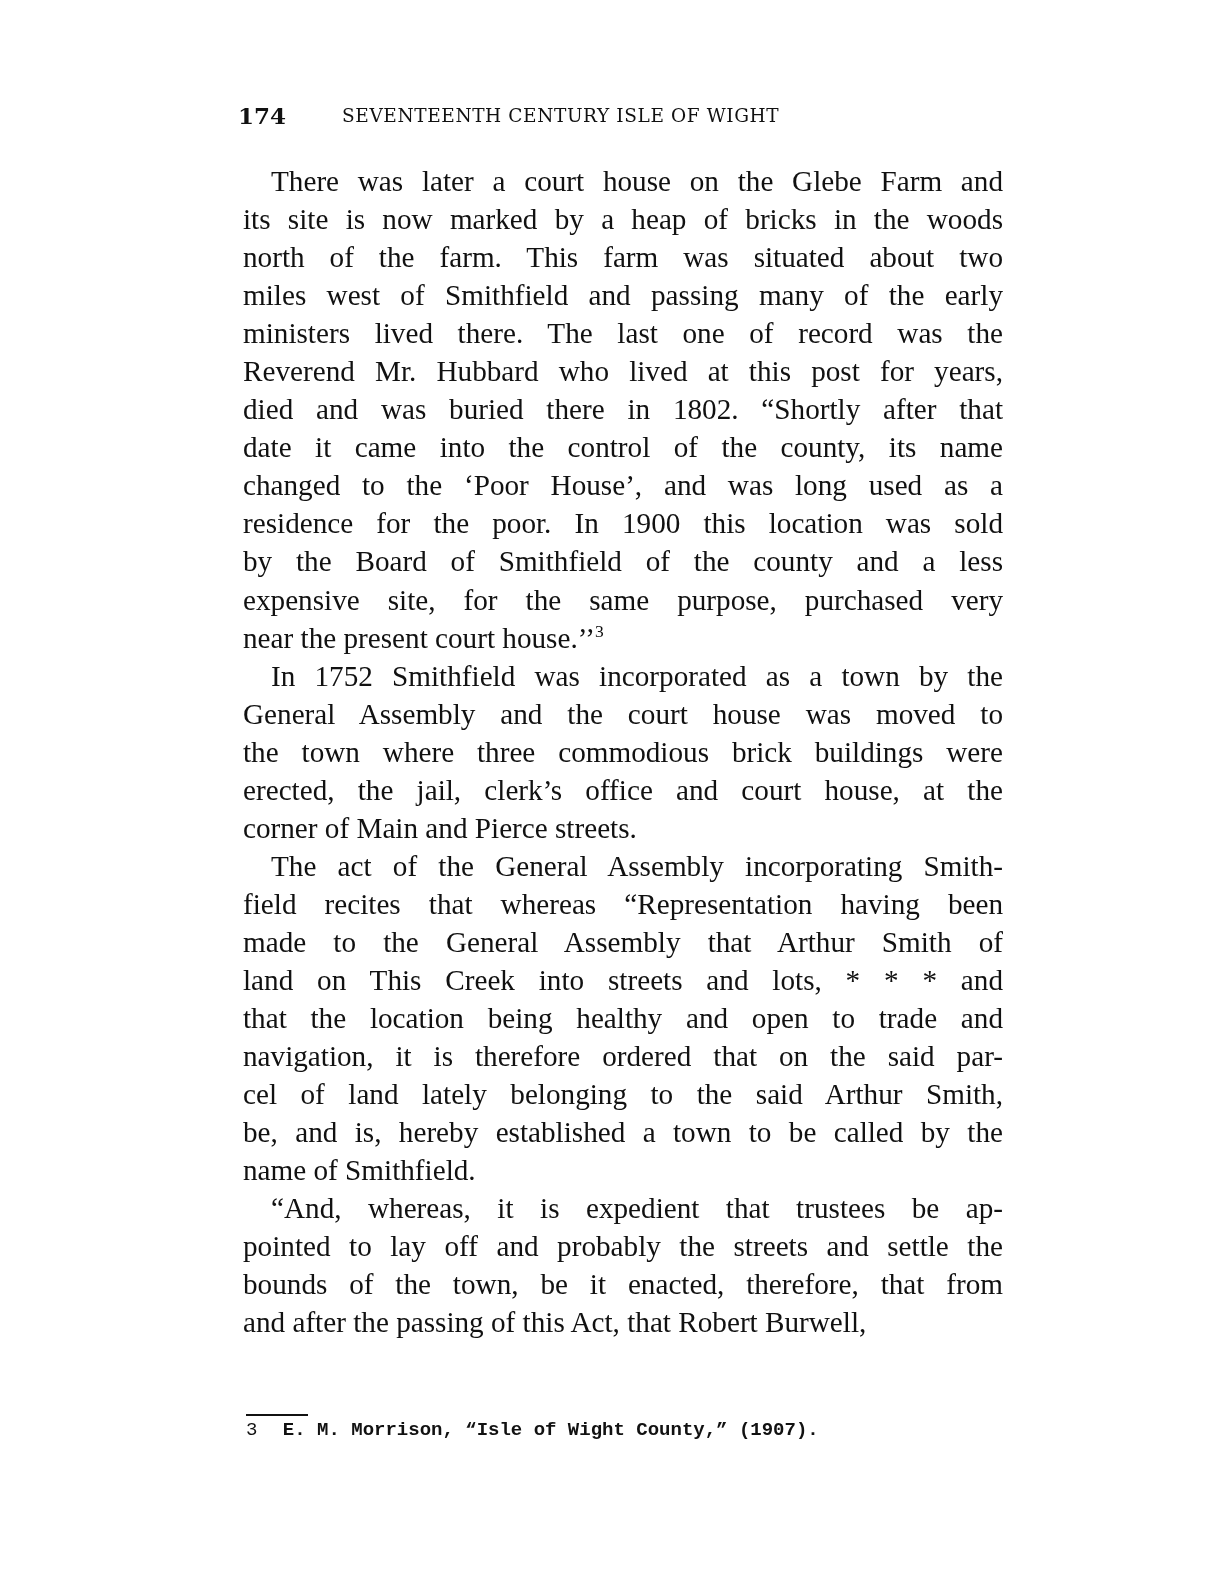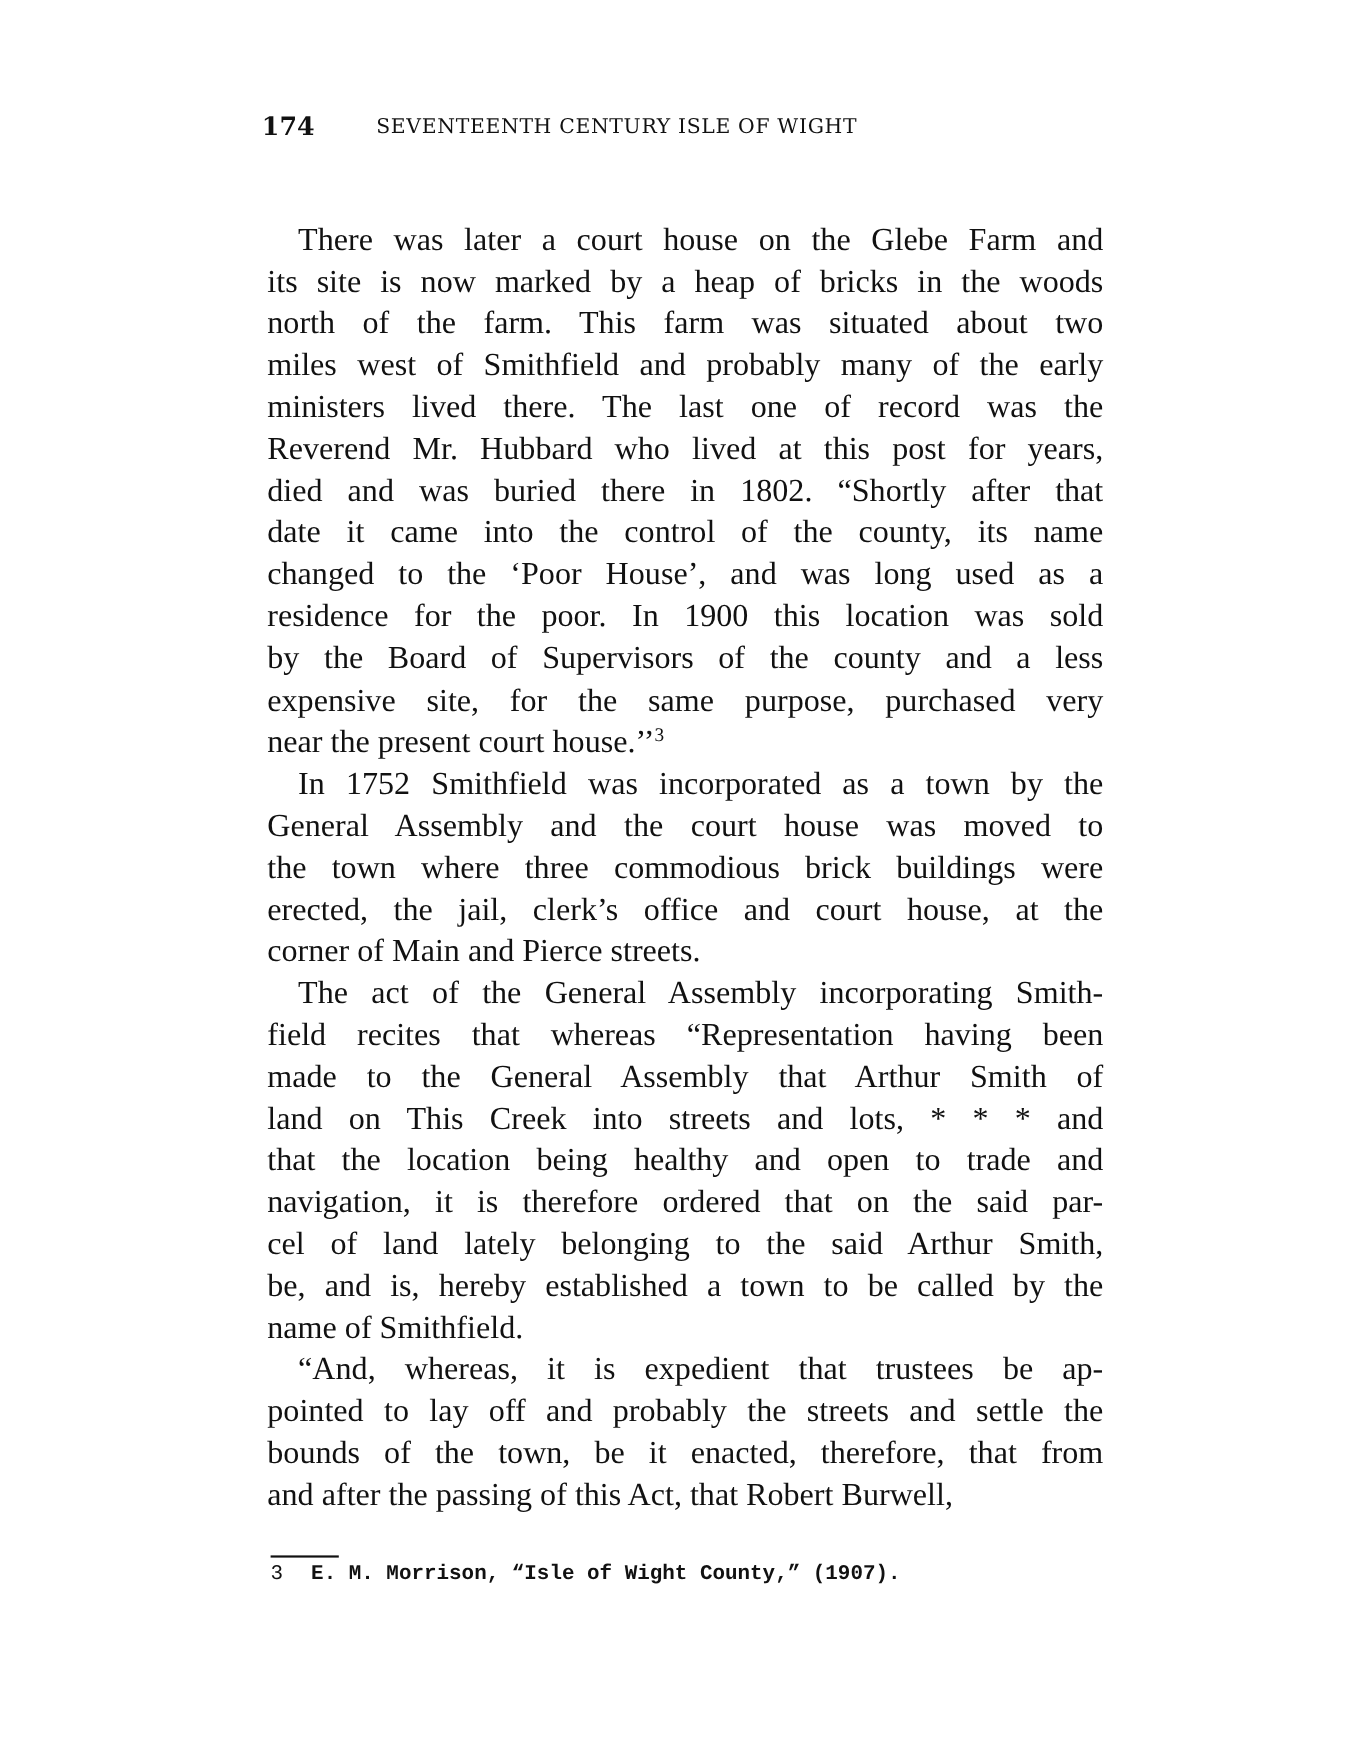--- a/index.html
+++ b/index.html
@@ -1,21 +1,21 @@
 <!DOCTYPE html>
 <html><head>
 <meta charset="utf-8">
 <style>
   html, body { margin: 0; padding: 0; background: #ffffff; }
   body { width: 1224px; height: 1584px; position: relative; overflow: hidden; }
   .page { position: absolute; left: 0; top: 16px; width: 1224px; height: 1584px; background: #ffffff; color: #111111; }
   .running-head { position: absolute; top: 86px; left: 238px; width: 640px; height: 30px; font-family: "DejaVu Serif", serif; }
   .page-number { position: absolute; left: 0; top: 0; font-size: 23px; font-weight: bold; }
   .running-title { position: absolute; left: 104px; top: 3px; font-size: 18.5px; font-weight: normal; letter-spacing: 0.6px; white-space: nowrap; }
-  .body-text { position: absolute; left: 243px; top: 146px; width: 760px; font-family: "Liberation Serif", serif; font-size: 29.2px; line-height: 38.05px; margin-top: 37px; }
+  .body-text { position: absolute; left: 243px; top: 146px; width: 760px; font-family: "Liberation Serif", serif; font-size: 29.2px; line-height: 38.05px; }
   .line { display: block; white-space: nowrap; text-align: justify; text-align-last: justify; height: 38.05px; }
   .line.last { text-align-last: left; }
   .line.indent { padding-left: 28px; }
   .footnote-rule { position: absolute; left: 246px; top: 1398px; width: 62px; height: 2px; background: #111; }
   .footnote { position: absolute; left: 246px; top: 1403px; font-family: Liberation Mono, monospace; font-size: 19px; font-weight: bold; white-space: nowrap; }
   .footnote .fn-num { font-weight: normal; margin-right: 14px; }
   sup { font-size: 60%; line-height: 0; vertical-align: super; }
 </style>
 </head>
 <body>
@@ -24,28 +24,28 @@
   <div class="running-head">
     <span class="page-number">174</span>
     <span class="running-title">SEVENTEENTH CENTURY ISLE OF WIGHT</span>
   </div>
 
   <div class="body-text" id="body-text">
       <div>
         <span class="line indent">There was later a court house on the Glebe Farm and</span>
         <span class="line">its site is now marked by a heap of bricks in the woods</span>
         <span class="line">north of the farm.  This farm was situated about two</span>
-        <span class="line">miles west of Smithfield and probably many of the early</span>
+        <span class="line">miles west of Smithfield and passing many of the early</span>
         <span class="line">ministers lived there.  The last one of record was the</span>
         <span class="line">Reverend Mr. Hubbard who lived at this post for years,</span>
         <span class="line">died and was buried there in 1802.  “Shortly after that</span>
         <span class="line">date it came into the control of the county, its name</span>
         <span class="line">changed to the ‘Poor House’, and was long used as a</span>
         <span class="line">residence for the poor.  In 1900 this location was sold</span>
-        <span class="line">by the Board of Supervisors of the county and a less</span>
+        <span class="line">by the Board of Smithfield of the county and a less</span>
         <span class="line">expensive site, for the same purpose, purchased very</span>
         <span class="line last">near the present court house.’’<sup>3</sup></span>
       </div>
       <div>
         <span class="line indent">In 1752 Smithfield was incorporated as a town by the</span>
         <span class="line">General Assembly and the court house was moved to</span>
         <span class="line">the town where three commodious brick buildings were</span>
         <span class="line">erected, the jail, clerk’s office and court house, at the</span>
         <span class="line last">corner of Main and Pierce streets.</span>
       </div>

